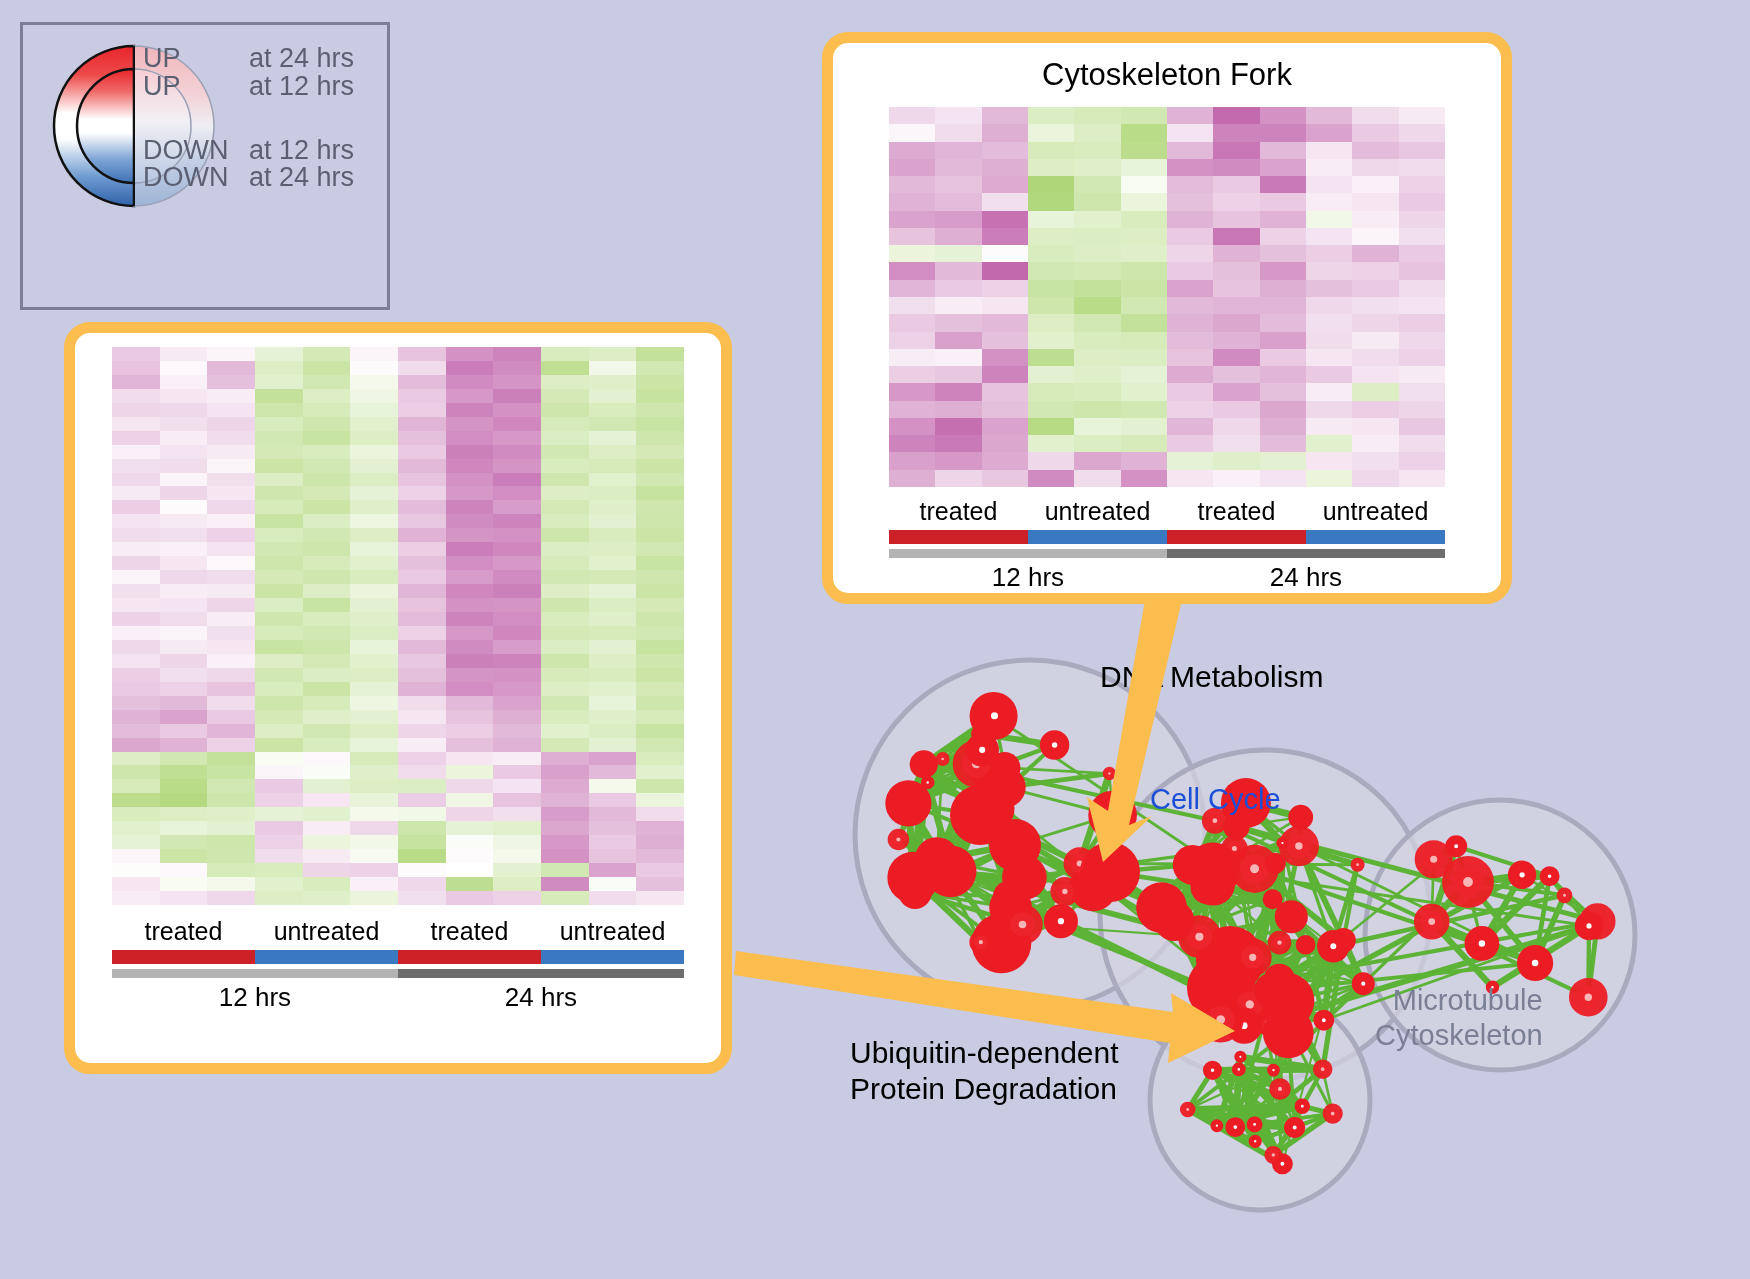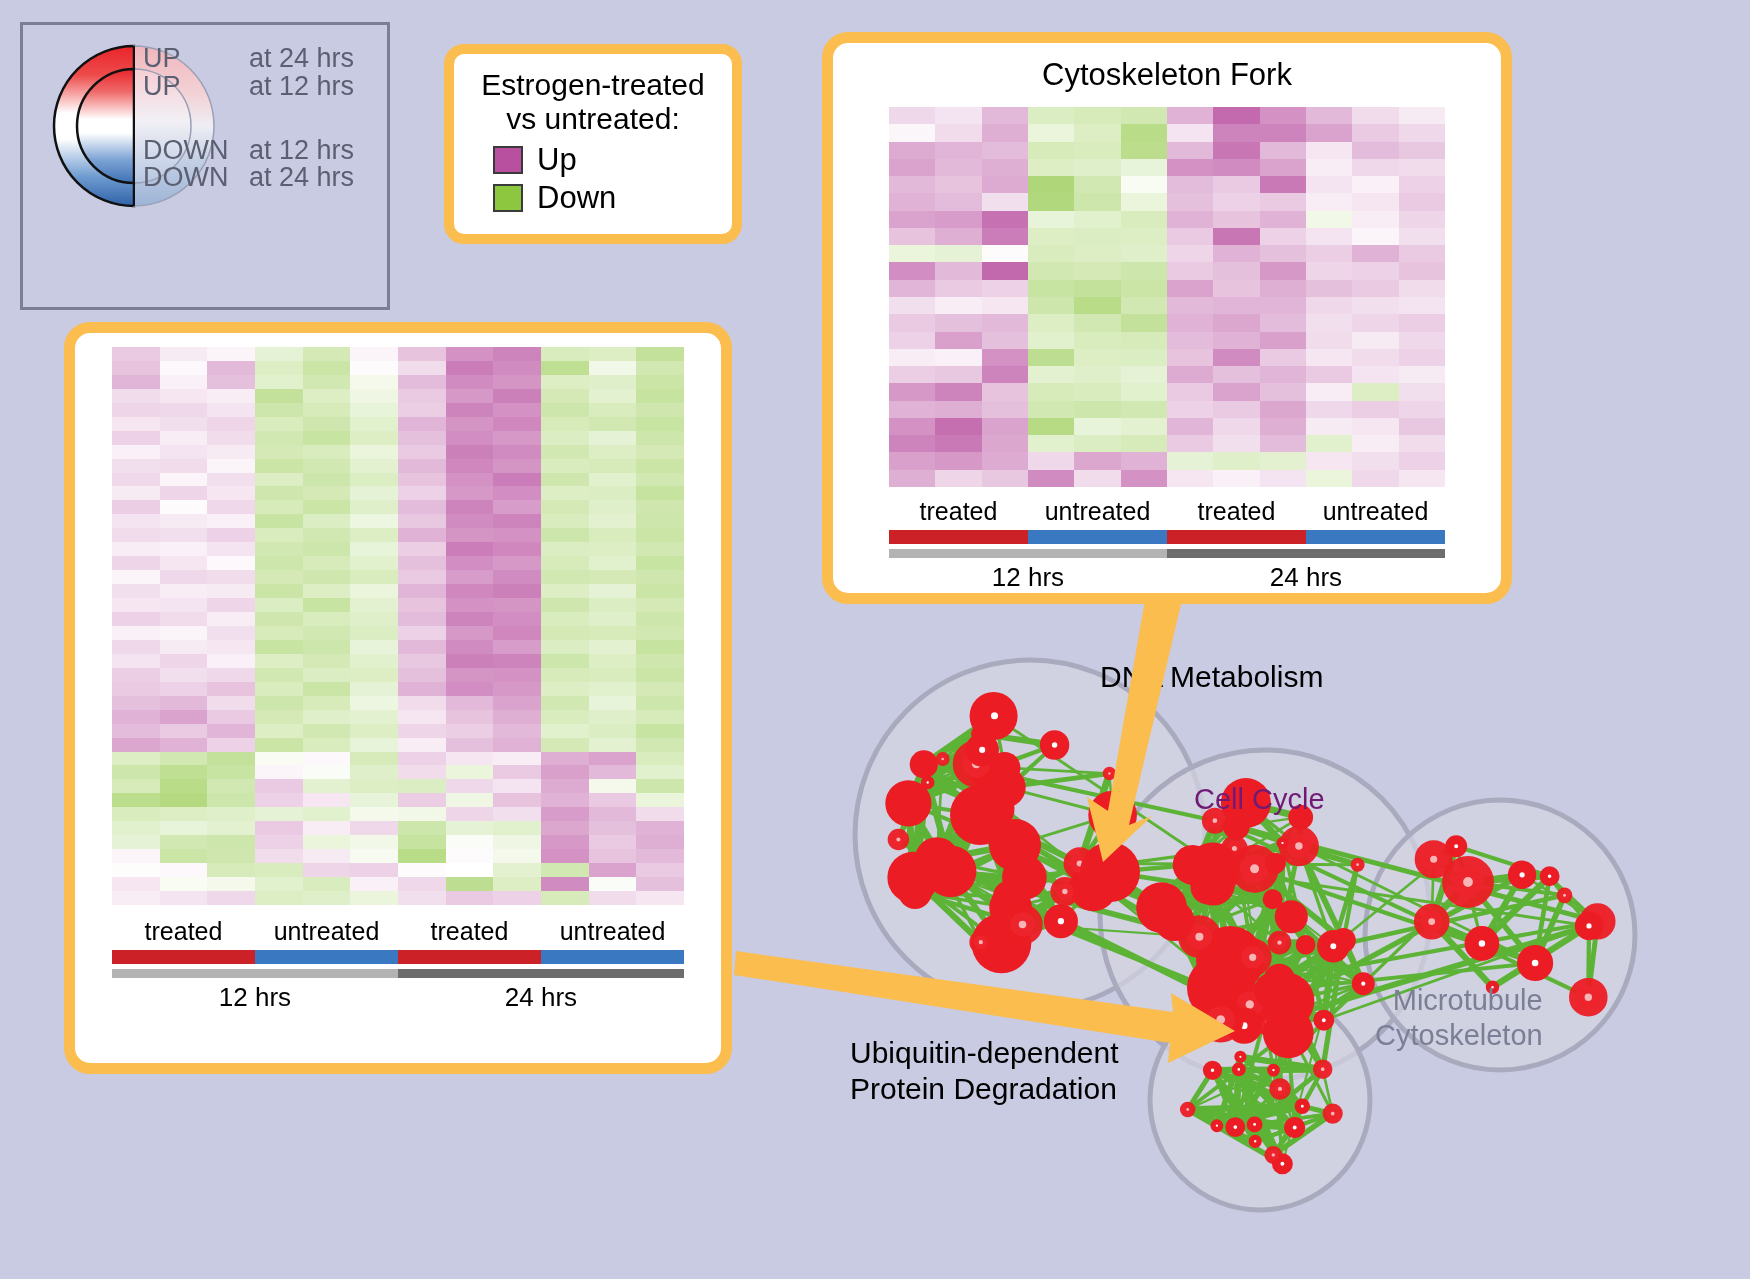--- a/index.html
+++ b/index.html
@@ -91,21 +91,21 @@
   .cond-bar{display:grid;grid-template-columns:repeat(4,1fr);height:14px;margin-top:4px;}
   .time-bar{display:grid;grid-template-columns:1fr 1fr;height:9px;margin-top:5px;}
   .time-labels{display:grid;grid-template-columns:1fr 1fr;margin-top:4px;}
   .time-labels span{text-align:center;font-size:26px;color:#000;}
 
   
   #network{position:absolute;left:800px;top:620px;width:950px;height:659px;}
   #network svg{position:absolute;left:0;top:0;}
   .net-label{position:absolute;white-space:pre-line;}
   #lbl-dna{left:300px;top:40px;font-size:30px;color:#000;}
-  #lbl-cc{left:350px;top:163px;font-size:29px;color:#701a75;margin-left:44px;}
+  #lbl-cc{left:350px;top:163px;font-size:29px;color:#1d4ed8;}
   #lbl-mt{left:575px;top:363px;font-size:29px;color:#7a7f96;text-align:right;line-height:1.2;}
   #lbl-ub{left:50px;top:415px;font-size:30px;color:#000;line-height:1.2;}
 
   
   #arrows{position:absolute;left:0;top:0;width:1750px;height:1279px;pointer-events:none;}
 </style>
 </head>
 <body>
 
 <div class="stage">
@@ -165,36 +165,20 @@
         <span class="when">at 12 hrs</span>
       </div>
       <div class="key-row" id="kr3">
         <span class="dir">DOWN</span>
         <span class="when">at 24 hrs</span>
       </div>
     </div>
 
   </div>
 
-  <div class="panel" id="legend-box">
-    <div id="legend-inner">
-      <div id="legend-title">Estrogen-treated
-vs untreated:</div>
-      <div class="legend-items">
-        <div class="legend-item">
-          <span class="sw" id="sw-up" style="background: rgb(184, 79, 159);"></span>
-          <span class="legend-label">Up</span>
-        </div>
-        <div class="legend-item">
-          <span class="sw" id="sw-down" style="background: rgb(141, 198, 63);"></span>
-          <span class="legend-label">Down</span>
-        </div>
-      </div>
-    </div>
-  </div>
 
   <div class="panel" id="fork-panel">
     <div class="panel-title">Cytoskeleton Fork</div>
     <div class="hm" id="fork-hm" style="grid-template-columns: repeat(12, 1fr); grid-template-rows: repeat(22, 1fr);">
         <div style="background: rgb(239, 216, 234);"></div>
         <div style="background: rgb(244, 227, 240);"></div>
         <div style="background: rgb(227, 185, 217);"></div>
         <div style="background: rgb(219, 237, 194);"></div>
         <div style="background: rgb(214, 234, 186);"></div>
         <div style="background: rgb(209, 232, 178);"></div>

